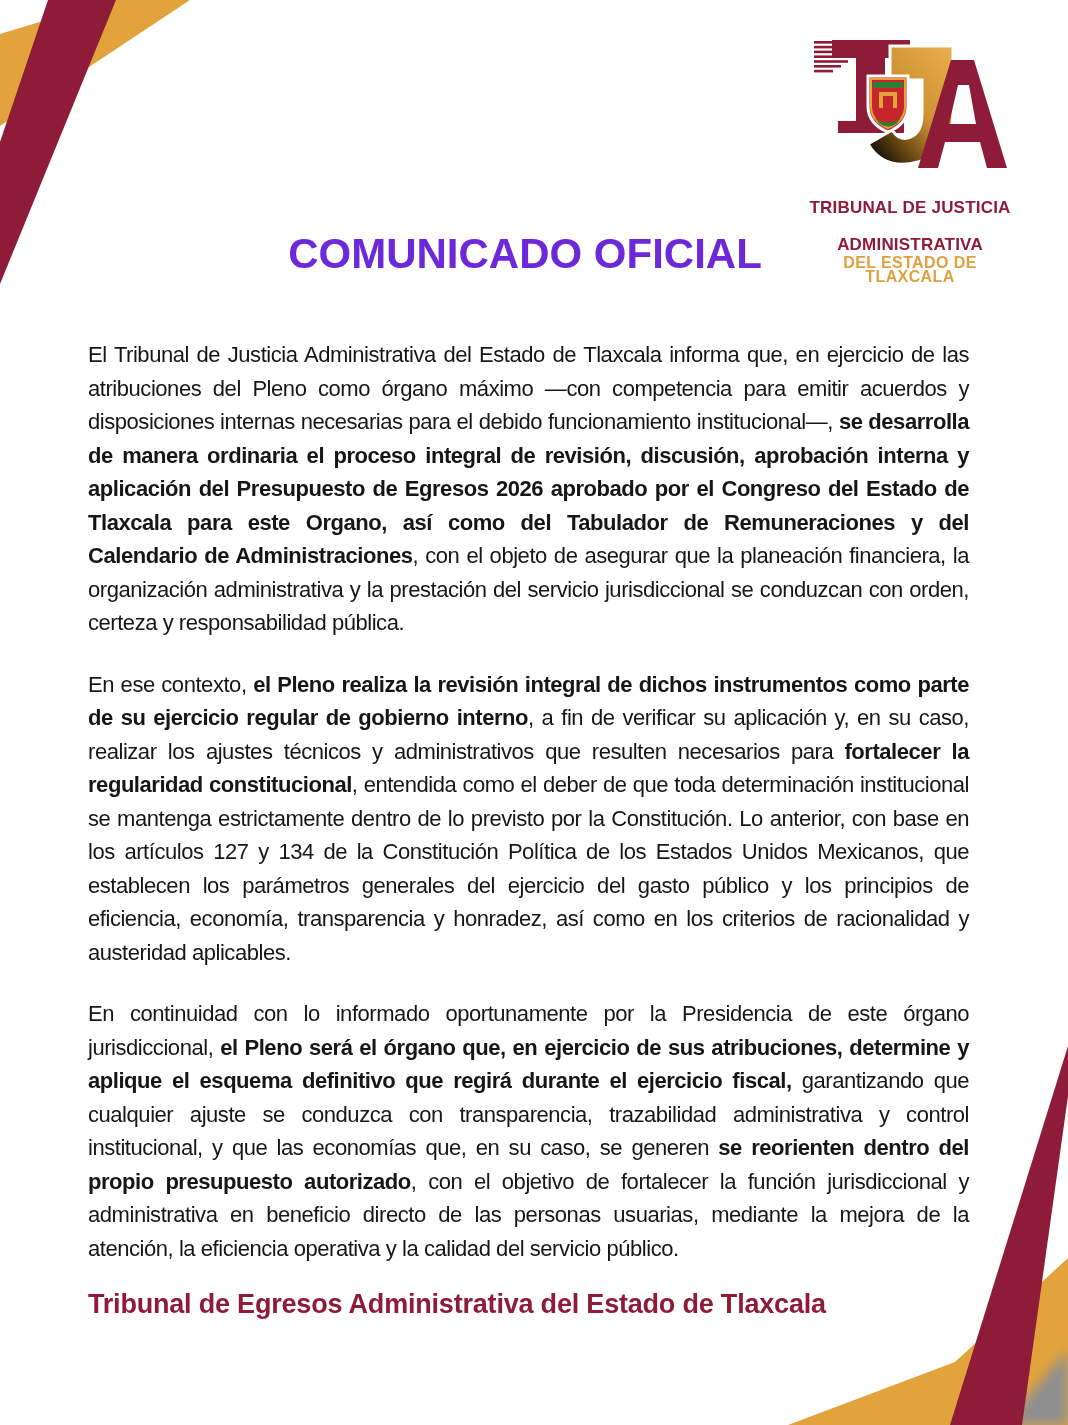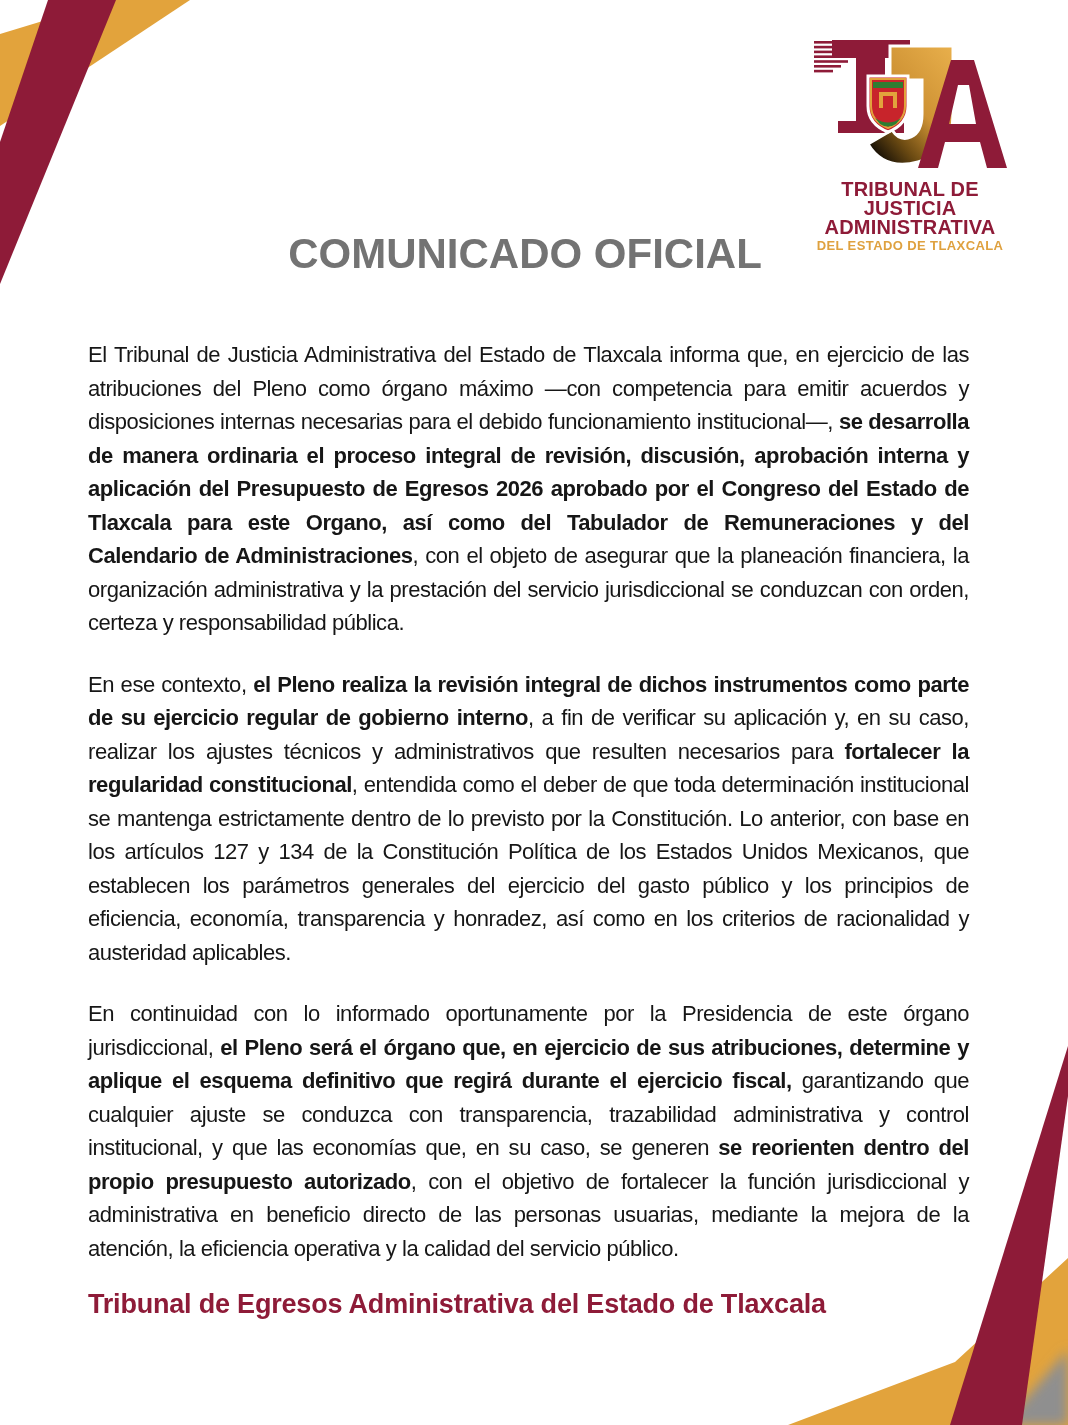--- a/index.html
+++ b/index.html
@@ -5,26 +5,26 @@
   html,body { margin:0; padding:0; background:#e8e8e8; }
   .page {
     position:relative; width:1068px; height:1425px; margin:0 auto;
     background:#ffffff; overflow:hidden;
     font-family:"Liberation Sans", sans-serif;
   }
   .deco { position:absolute; left:0; top:0; width:1068px; height:1425px; pointer-events:none; }
 
   .logo { position:absolute; top:30px; left:798px; width:224px; text-align:center; }
   .logo svg { display:block; margin:0 auto; }
-  .logo-line { font-weight:bold; color:#8E1B38; font-size:20px; line-height:19px; letter-spacing:.2px; }
-  .logo-line3 { font-weight:bold; color:#DFA13F; font-size:13px; line-height:14px; letter-spacing:.4px; margin-top:2px; }
+  .logo-line { font-weight:bold; color:#8E1B38; font-size:17px; line-height:19px; letter-spacing:.2px;margin-top:18px; }
+  .logo-line3 { font-weight:bold; color:#DFA13F; font-size:16px; line-height:14px; letter-spacing:.4px; margin-top:2px; }
 
   .title {
     position:absolute; top:230px; left:0; width:1050px; text-align:center;
-    font-size:42px; font-weight:bold; color:#737373; letter-spacing:0;
+    font-size:42px; font-weight:bold; color:#6d28d9; letter-spacing:0;
   }
 
   .bodytext {
     position:absolute; top:338px; left:88px; width:893px;
     font-size:22px; line-height:33.5px; letter-spacing:-0.45px;
     color:#161616; text-align:justify;
   }
   .bodytext p { margin:0 12px 28px 0; }
   .bodytext .bold { font-weight:bold; }
 

